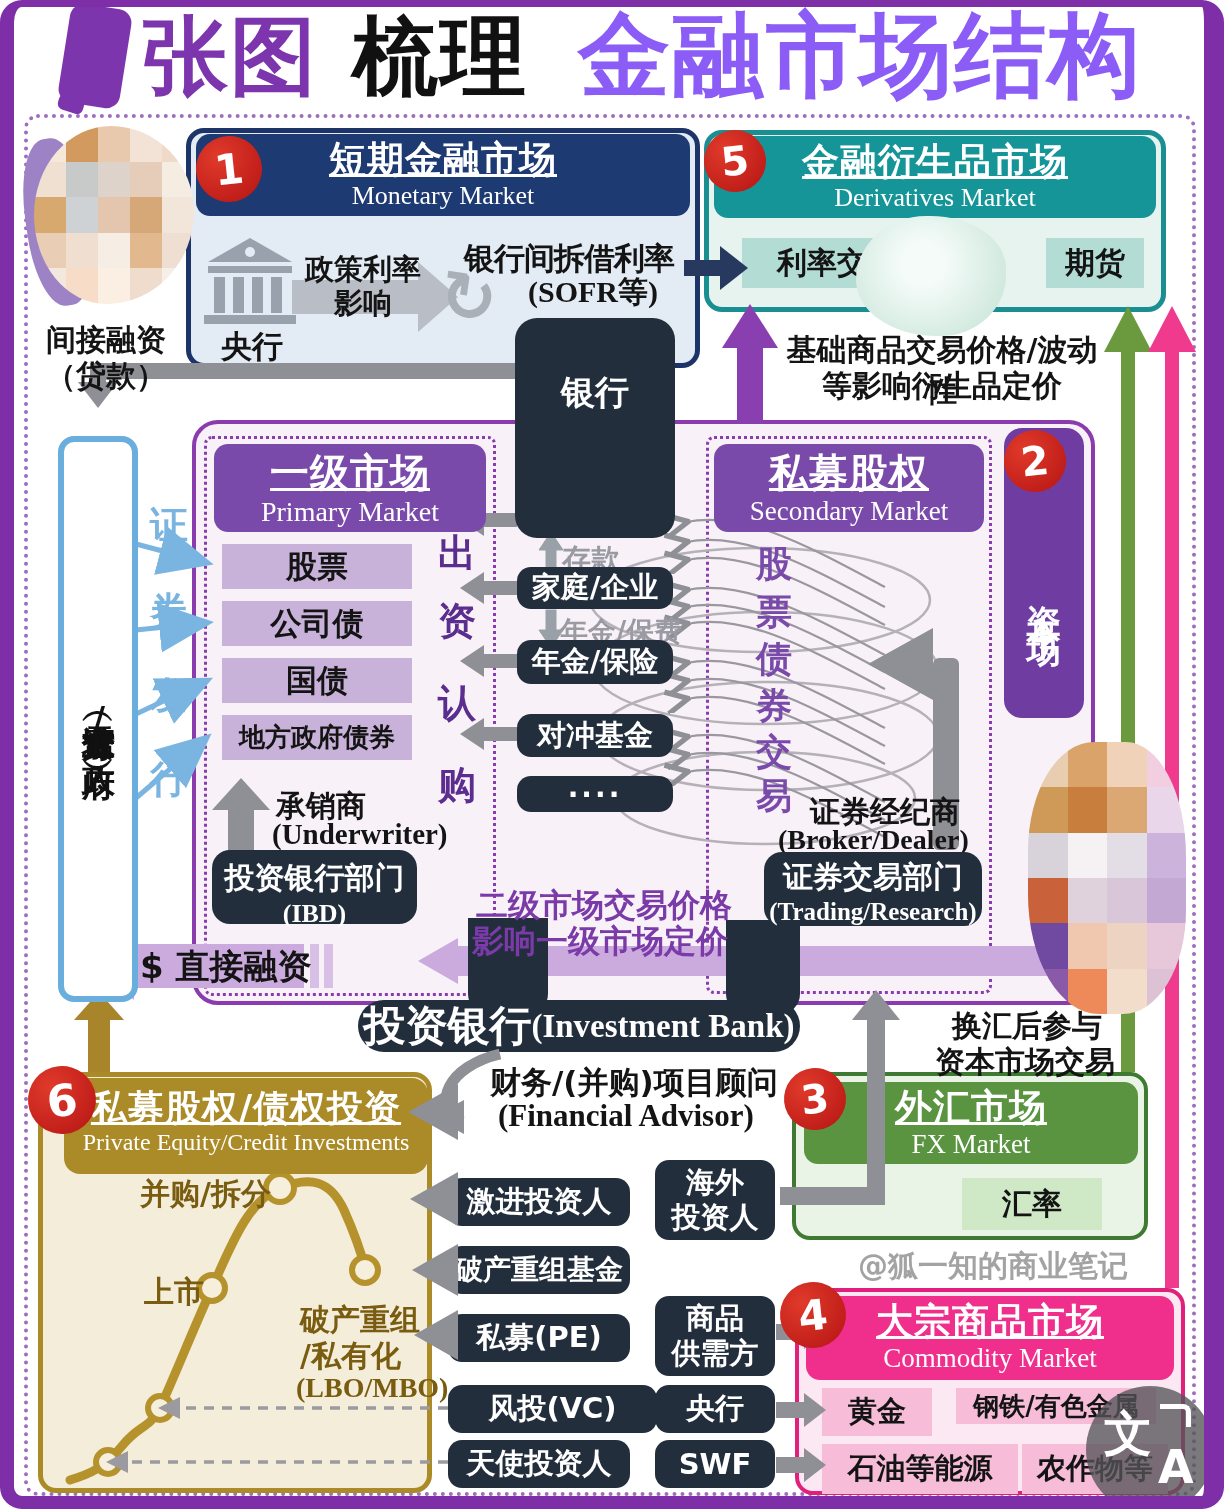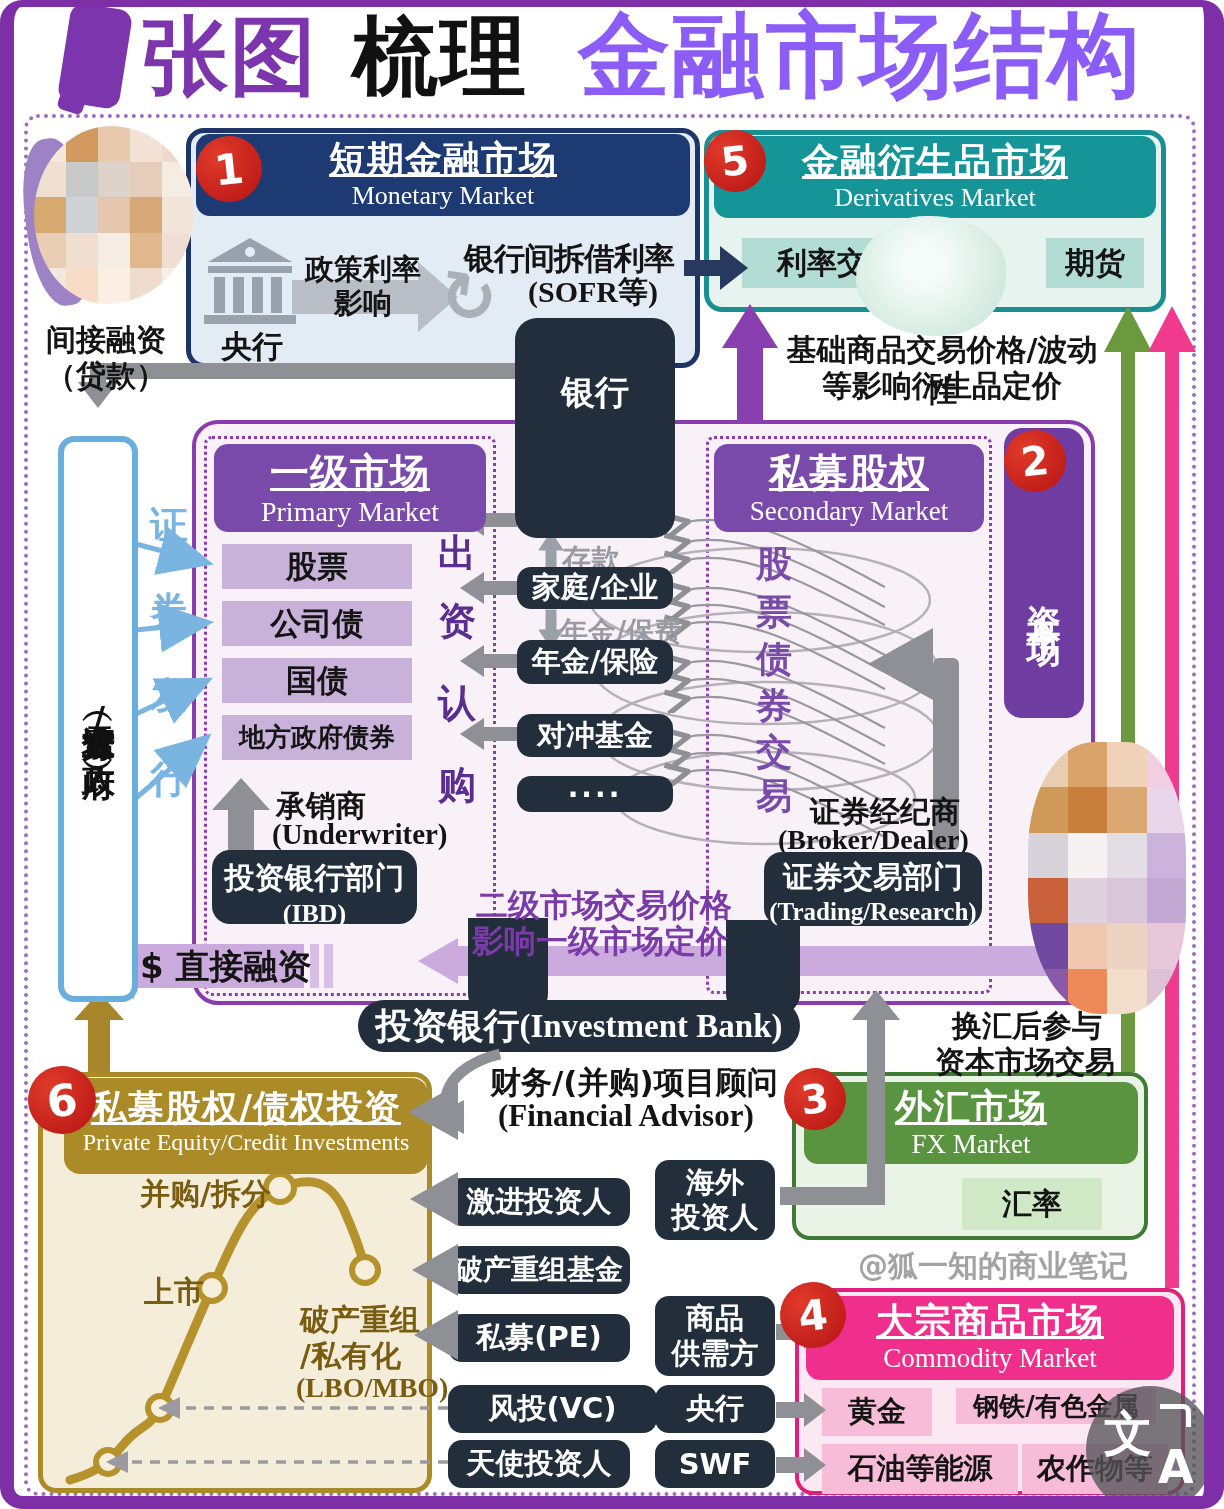--- a/index.html
+++ b/index.html
@@ -263,21 +263,21 @@
   <div class="abs txt" style="left:810px;top:792px;font-size:30px;">证券经纪商</div>
   <div class="abs txt serif" style="left:778px;top:824px;font-size:28px;">(Broker/Dealer)</div>
   <div class="abs darkbox" style="left:764px;top:852px;width:218px;height:74px;flex-direction:column;border-radius:18px;justify-content:flex-end;">
     <span style="font-size:30px;">证券交易部门</span>
     <span class="serif" style="font-size:25px;font-weight:700;">(Trading/Research)</span>
   </div>
   <div class="abs txt" style="left:476px;top:884px;font-size:32px;color:#7a3aa8;">二级市场交易价格</div>
   <div class="abs txt" style="left:472px;top:920px;font-size:32px;color:#7a3aa8;">影响一级市场定价</div>
 
   <div class="abs darkbox" style="left:358px;top:1000px;width:442px;height:52px;border-radius:26px;">
-    <span style="font-size:36px;">投资银行</span>
+    <span style="font-size:42px;">投资银行</span>
     <span class="serif" style="font-size:33px;font-weight:700;">(Investment Bank)</span>
   </div>
   <div class="abs txt" style="left:490px;top:1062px;font-size:31px;">财务/(并购)项目顾问</div>
   <div class="abs txt serif" style="left:498px;top:1098px;font-size:31px;">(Financial Advisor)</div>
 
   <div class="abs hdr" style="left:64px;top:1078px;width:364px;height:96px;background:#ab8b28;border-radius:16px;padding-top:8px;">
     <div class="cn" style="font-size:36px;">私募股权/债权投资</div>
     <div class="en" style="font-size:24px;">Private Equity/Credit Investments</div>
   </div>
   <div class="abs txt" style="left:140px;top:1174px;font-size:30px;color:#7a5c10;">并购/拆分</div>

